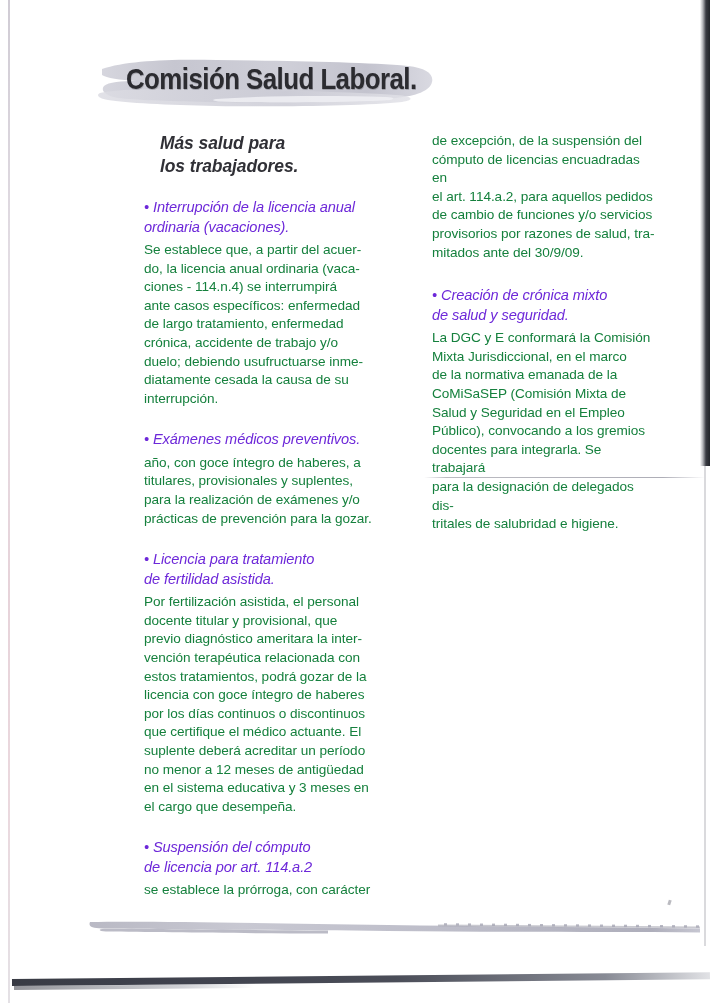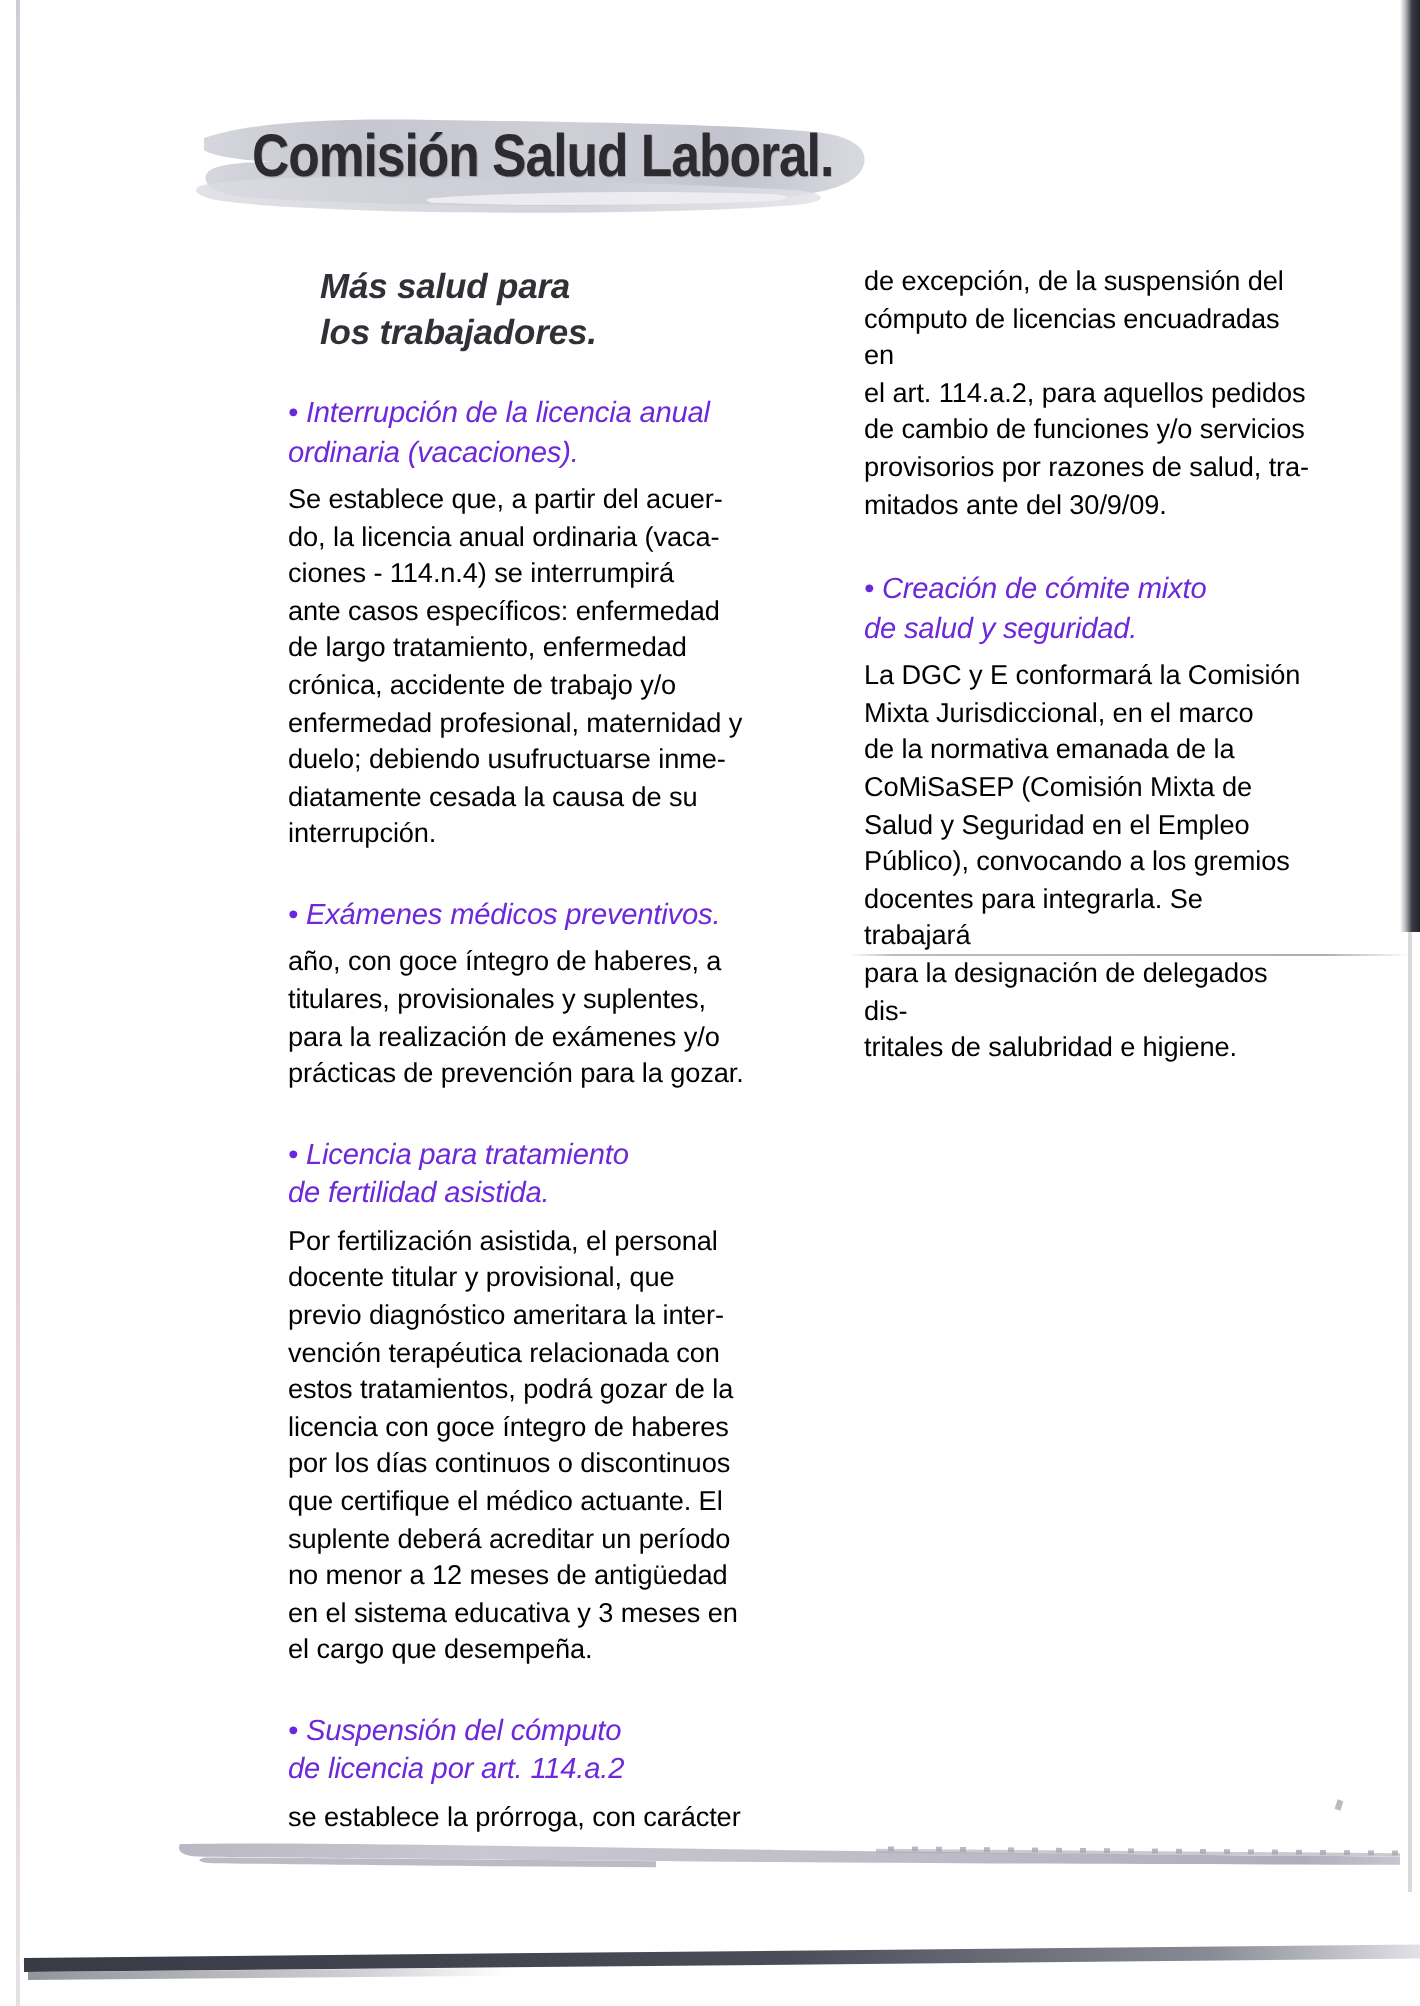--- a/index.html
+++ b/index.html
@@ -166,21 +166,21 @@
     color: #6d28d9;
     margin: 0 0 4px 0;
     letter-spacing: -0.1px;
     font-style: italic;
   }
   .subhead span { display: block; }
 
   .body-par {
     font-size: 13.6px;
     line-height: 18.6px;
-    color: #000000;
+    color: #15803d;
     margin: 0;
     letter-spacing: -0.05px;
   }
   .body-par span { display: block; }
 
   .sec { margin-bottom: 22px; }
   .sec:last-child { margin-bottom: 0; }
 
   .rt-lead {
     margin-bottom: 24px;
@@ -246,21 +246,20 @@
         <span>• Interrupción de la licencia anual</span>
         <span>ordinaria (vacaciones).</span>
       </p>
       <p class="body-par">
         <span>Se establece que, a partir del acuer-</span>
         <span>do, la licencia anual ordinaria (vaca-</span>
         <span>ciones - 114.n.4) se interrumpirá</span>
         <span>ante casos específicos: enfermedad</span>
         <span>de largo tratamiento, enfermedad</span>
         <span>crónica, accidente de trabajo y/o</span>
-        <span>enfermedad profesional, maternidad y</span>
         <span>duelo; debiendo usufructuarse inme-</span>
         <span>diatamente cesada la causa de su</span>
         <span>interrupción.</span>
       </p>
     </div>
 
     <div class="sec">
       <p class="subhead">
         <span>• Exámenes médicos preventivos.</span>
       </p>
@@ -311,21 +310,21 @@
       <span>de excepción, de la suspensión del</span>
       <span>cómputo de licencias encuadradas en</span>
       <span>el art. 114.a.2, para aquellos pedidos</span>
       <span>de cambio de funciones y/o servicios</span>
       <span>provisorios por razones de salud, tra-</span>
       <span>mitados ante del 30/9/09.</span>
     </p>
 
     <div class="sec">
       <p class="subhead">
-        <span>• Creación de cómite mixto</span>
+        <span>• Creación de crónica mixto</span>
         <span>de salud y seguridad.</span>
       </p>
       <p class="body-par">
         <span>La DGC y E conformará la Comisión</span>
         <span>Mixta Jurisdiccional, en el marco</span>
         <span>de la normativa emanada de la</span>
         <span>CoMiSaSEP (Comisión Mixta de</span>
         <span>Salud y Seguridad en el Empleo</span>
         <span>Público), convocando a los gremios</span>
         <span>docentes para integrarla. Se trabajará</span>

